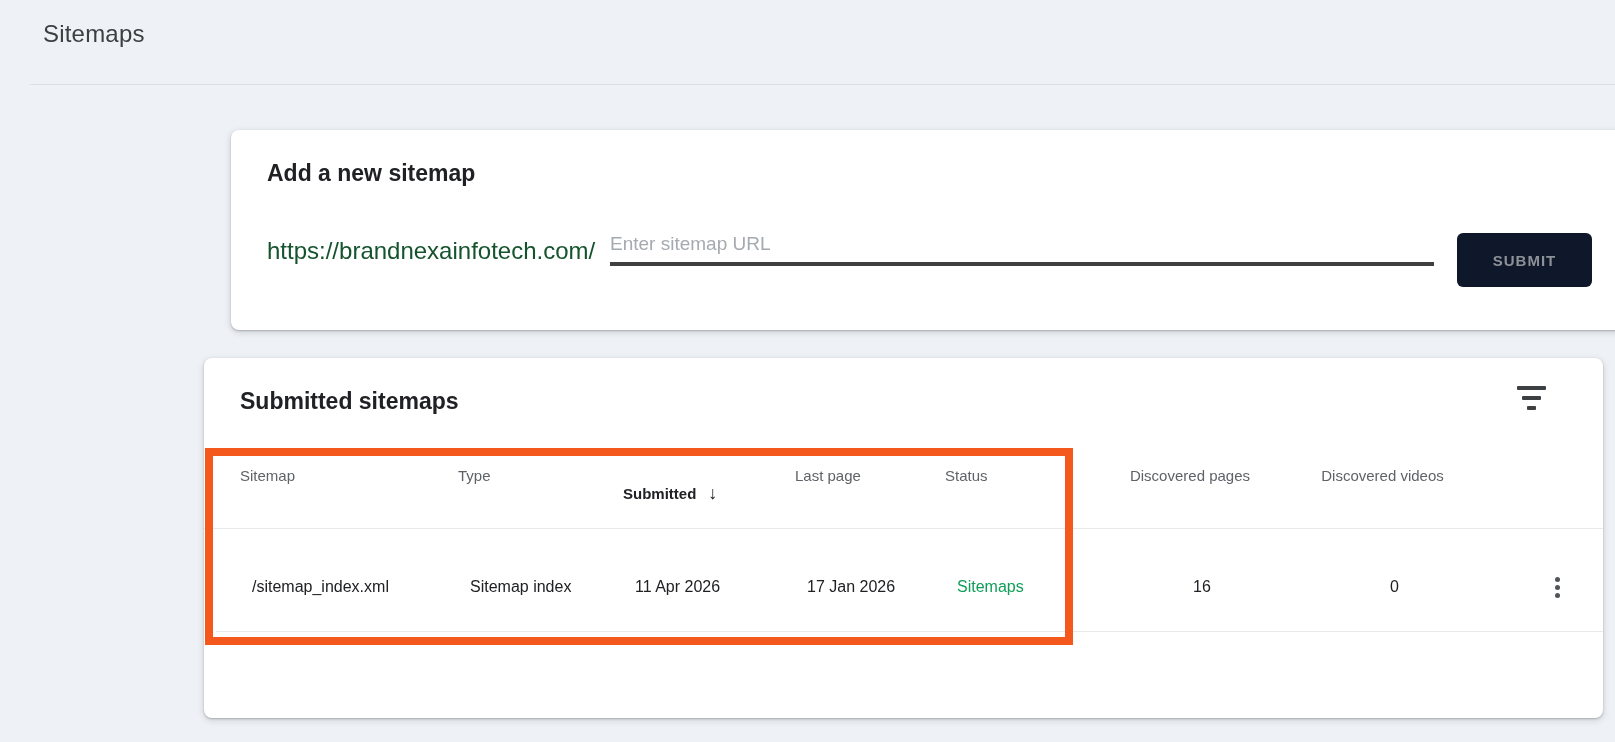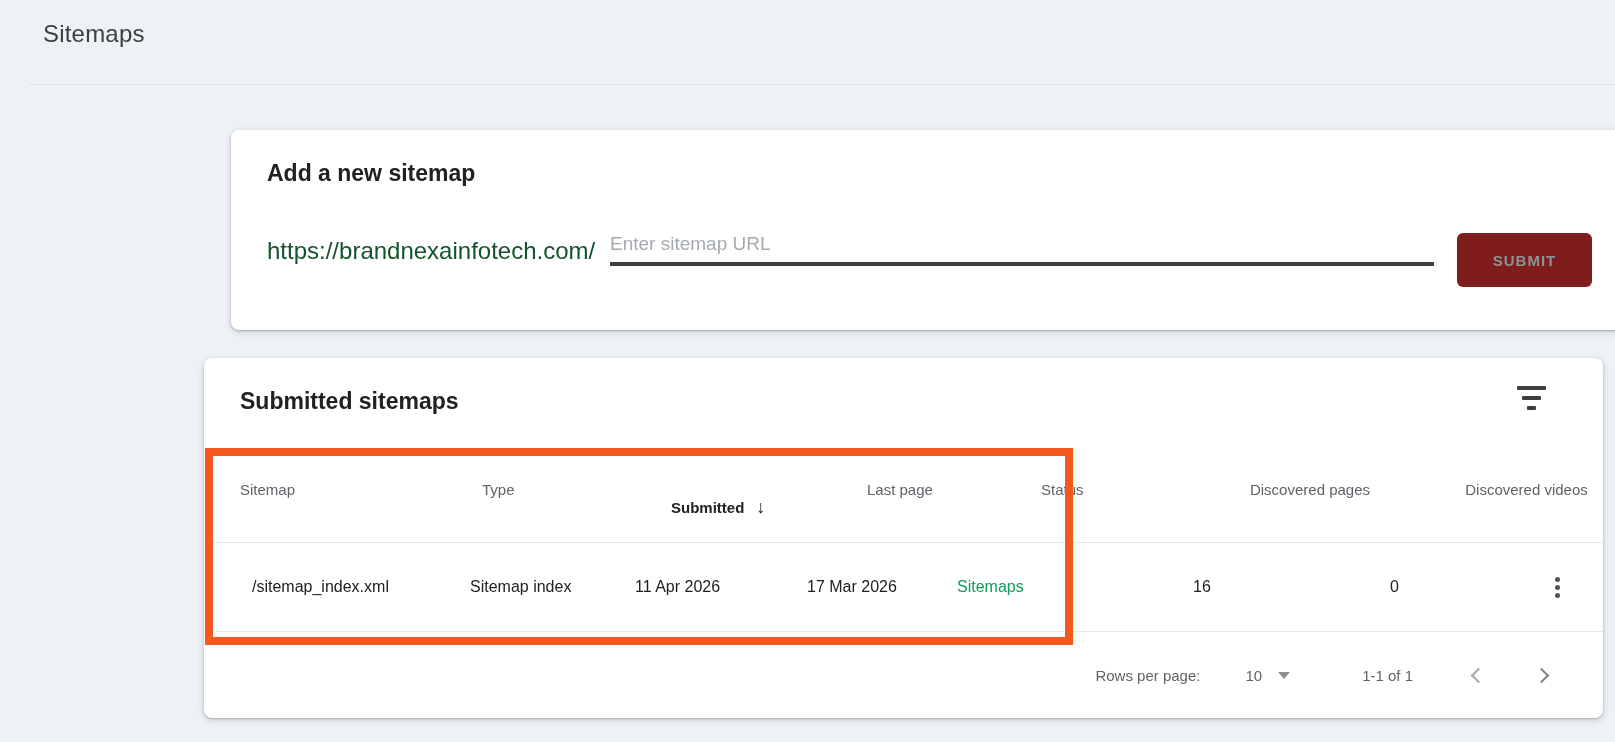--- a/index.html
+++ b/index.html
@@ -35,42 +35,42 @@
     font-size:24px; color:#14532d;
   }
   .sitemap-input {
     position:absolute; left:379px; top:96px; width:824px; height:40px;
     border:none; border-bottom:4px solid #404040; outline:none;
     font-size:19px; font-family:inherit; color:#202124; background:transparent;
   }
   .sitemap-input::placeholder { color:#a5aab0; }
   .submit-btn {
     position:absolute; right:38px; top:103px; width:135px; height:54px;
-    background:#7f1d1d; border:none; border-radius:6px;
+    background:#0f172a; border:none; border-radius:6px;
     font-family:inherit; font-size:15px; font-weight:bold;
     color:#8d9297; letter-spacing:1px; cursor:default;
   }
   
   .filter-icon {
     position:absolute; right:57px; top:28px; width:30px; height:26px;
     display:flex; flex-direction:column; align-items:center; gap:6px; cursor:pointer;
   }
   .filter-icon i { display:block; height:4px; background:#3c4043; border-radius:1px; }
   .filter-icon i:nth-child(1){ width:29px; }
   .filter-icon i:nth-child(2){ width:19px; }
   .filter-icon i:nth-child(3){ width:9px; }
   
   .trow {
     display:grid;
     grid-template-columns:218px 165px 172px 150px 170px 150px 235px 1fr;
     align-items:center; padding-left:36px;
   }
   .thead {
-    position:absolute; left:0; right:0; top:79px; height:106px;
-    font-size:15px; color:#5f6368; border-bottom:1px solid #e6e8ea;gap:24px;
+    position:absolute; left:0; right:0; top:65px; height:106px;
+    font-size:15px; color:#5f6368; border-bottom:1px solid #e6e8ea;
   }
   .tbody-row {
     position:absolute; left:12px; right:0; top:185px; height:89px;
     font-size:16px; color:#202124; border-bottom:1px solid #e6e8ea;
   }
   .cell-right { text-align:center; }
   .col-sorted { font-weight:bold; color:#202124; display:flex; align-items:center;margin-top:36px; }
   .sort-arrow { font-weight:400; font-size:18px; margin-left:12px; color:#202124; }
   .status-success { color:#0f9d58; }
   .kebab {
@@ -134,36 +134,28 @@
     <div>Status</div>
     <div class="cell-right">Discovered pages</div>
     <div class="cell-right">Discovered videos</div>
     <div></div>
   </div>
 
   <div class="trow tbody-row">
     <div>/sitemap_index.xml</div>
     <div>Sitemap index</div>
     <div>11 Apr 2026</div>
-    <div>17 Mar 2026</div>
+    <div>17 Jan 2026</div>
     <div class="status-success">Sitemaps</div>
     <div class="cell-right">16</div>
     <div class="cell-right">0</div>
     <div>
       <div class="kebab">
         <i></i>
           <i></i>
           <i></i>
       </div>
     </div>
   </div>
 
-  <div class="tfooter">
-    <span>Rows per page:</span>
-    <span class="rpp-value">10</span>
-    <span class="dd-arrow"></span>
-    <span class="range-label">1-1 of 1</span>
-    <span class="chev chev-left"></span>
-    <span class="chev chev-right"></span>
-  </div>
 
   <div class="highlight-box"></div>
 </section>
 
 </body></html>

